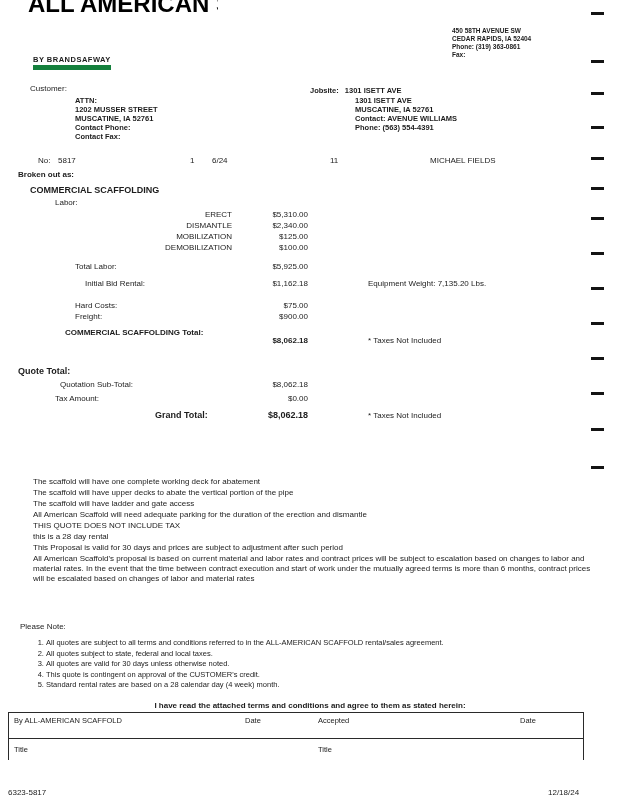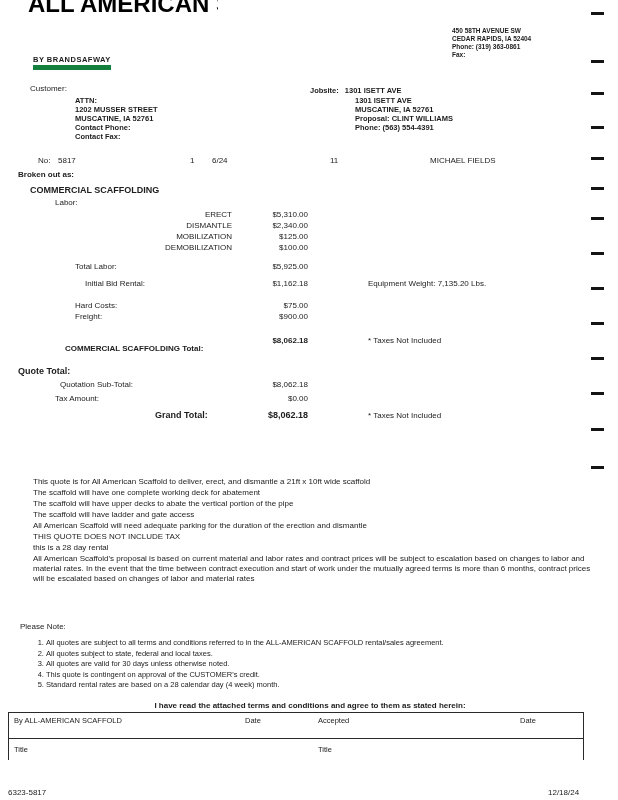--- a/index.html
+++ b/index.html
@@ -64,21 +64,21 @@
     <div>Contact Fax:</div>
   </div>
 
   <div class="abs t7 b" style="left:310px;top:86px;">
     <span>Jobsite:</span>
     <span style="margin-left:4px;">1301 ISETT AVE</span>
   </div>
   <div class="abs t7 b" style="left:355px;top:96px;">
     <div>1301 ISETT AVE</div>
     <div>MUSCATINE, IA  52761</div>
-    <div>Proposal: CLINT WILLIAMS</div>
+    <div>Contact: AVENUE WILLIAMS</div>
     <div>Phone: (563) 554-4391</div>
   </div>
 
   <div class="abs t8" style="left:38px;top:156px;">No:</div>
   <div class="abs t8" style="left:58px;top:156px;">5817</div>
   <div class="abs t8" style="left:190px;top:156px;">1</div>
   <div class="abs t8" style="left:212px;top:156px;">6/24</div>
   <div class="abs t8" style="left:330px;top:156px;">11</div>
   <div class="abs t8" style="left:430px;top:156px;">MICHAEL FIELDS</div>
 
@@ -102,41 +102,41 @@
   <div class="abs t8" style="left:75px;top:279px;padding-left:10px;">Initial Bid Rental:</div>
   <div class="abs t8 money" style="left:228px;top:279px;">$1,162.18</div>
   <div class="abs t8" style="left:368px;top:279px;">Equipment Weight:  7,135.20  Lbs.</div>
 
   <div class="abs t8" style="left:75px;top:301px;">Hard Costs:</div>
   <div class="abs t8 money" style="left:228px;top:301px;">$75.00</div>
 
   <div class="abs t8" style="left:75px;top:312px;">Freight:</div>
   <div class="abs t8 money" style="left:228px;top:312px;">$900.00</div>
 
-  <div class="abs t8 b" style="left:65px;top:344px;">COMMERCIAL SCAFFOLDING Total:</div>
+  <div class="abs t8 b" style="left:65px;top:328px;">COMMERCIAL SCAFFOLDING Total:</div>
   <div class="abs t8 b money" style="left:228px;top:336px;">$8,062.18</div>
   <div class="abs t8" style="left:368px;top:336px;">* Taxes Not Included</div>
 
   <div class="abs t9 b" style="left:18px;top:366px;">Quote Total:</div>
   <div class="abs t8" style="left:60px;top:380px;">Quotation Sub-Total:</div>
   <div class="abs t8 money" style="left:228px;top:380px;">$8,062.18</div>
   <div class="abs t8" style="left:55px;top:394px;">Tax Amount:</div>
   <div class="abs t8 money" style="left:228px;top:394px;">$0.00</div>
   <div class="abs t9 b" style="left:155px;top:410px;">Grand Total:</div>
   <div class="abs t9 b money" style="left:228px;top:410px;">$8,062.18</div>
   <div class="abs t8" style="left:368px;top:411px;">* Taxes Not Included</div>
 
   <div class="abs t8 desc" style="left:33px;top:477px;width:560px;">
-    <p>This quote is for All American Scaffold to deliver, erect, and dismantle a 21ft x 10ft wide scaffold</p>
     <p>The scaffold will have one complete working deck for abatement</p>
     <p>The scaffold will have upper decks to abate the vertical portion of the pipe</p>
     <p>The scaffold will have ladder and gate access</p>
     <p>All American Scaffold will need adequate parking for the duration of the erection and dismantle</p>
     <p>THIS QUOTE DOES NOT INCLUDE TAX</p>
     <p>this is a 28 day rental</p>
+    <p>This Proposal is valid for 30 days and prices are subject to adjustment after such period</p>
     <p>All American Scaffold's proposal is based on current material and labor rates and contract prices will be subject to escalation based on changes to labor and material rates.  In the event that the time between contract execution and start of work under the mutually agreed terms is more than 6 months, contract prices will be escalated based on changes of labor and material rates</p>
   </div>
 
   <div class="abs t8" style="left:20px;top:622px;">Please Note:</div>
   <ol class="notes abs t7" style="left:30px;top:636px;width:540px;">
     <li>All quotes are subject to all terms and conditions referred to in the ALL-AMERICAN SCAFFOLD rental/sales agreement.</li>
     <li>All quotes subject to state, federal and local taxes.</li>
     <li>All quotes are valid for 30 days unless otherwise noted.</li>
     <li>This quote is contingent on approval of the CUSTOMER's credit.</li>
     <li>Standard rental rates are based on a 28 calendar day (4 week) month.</li>

